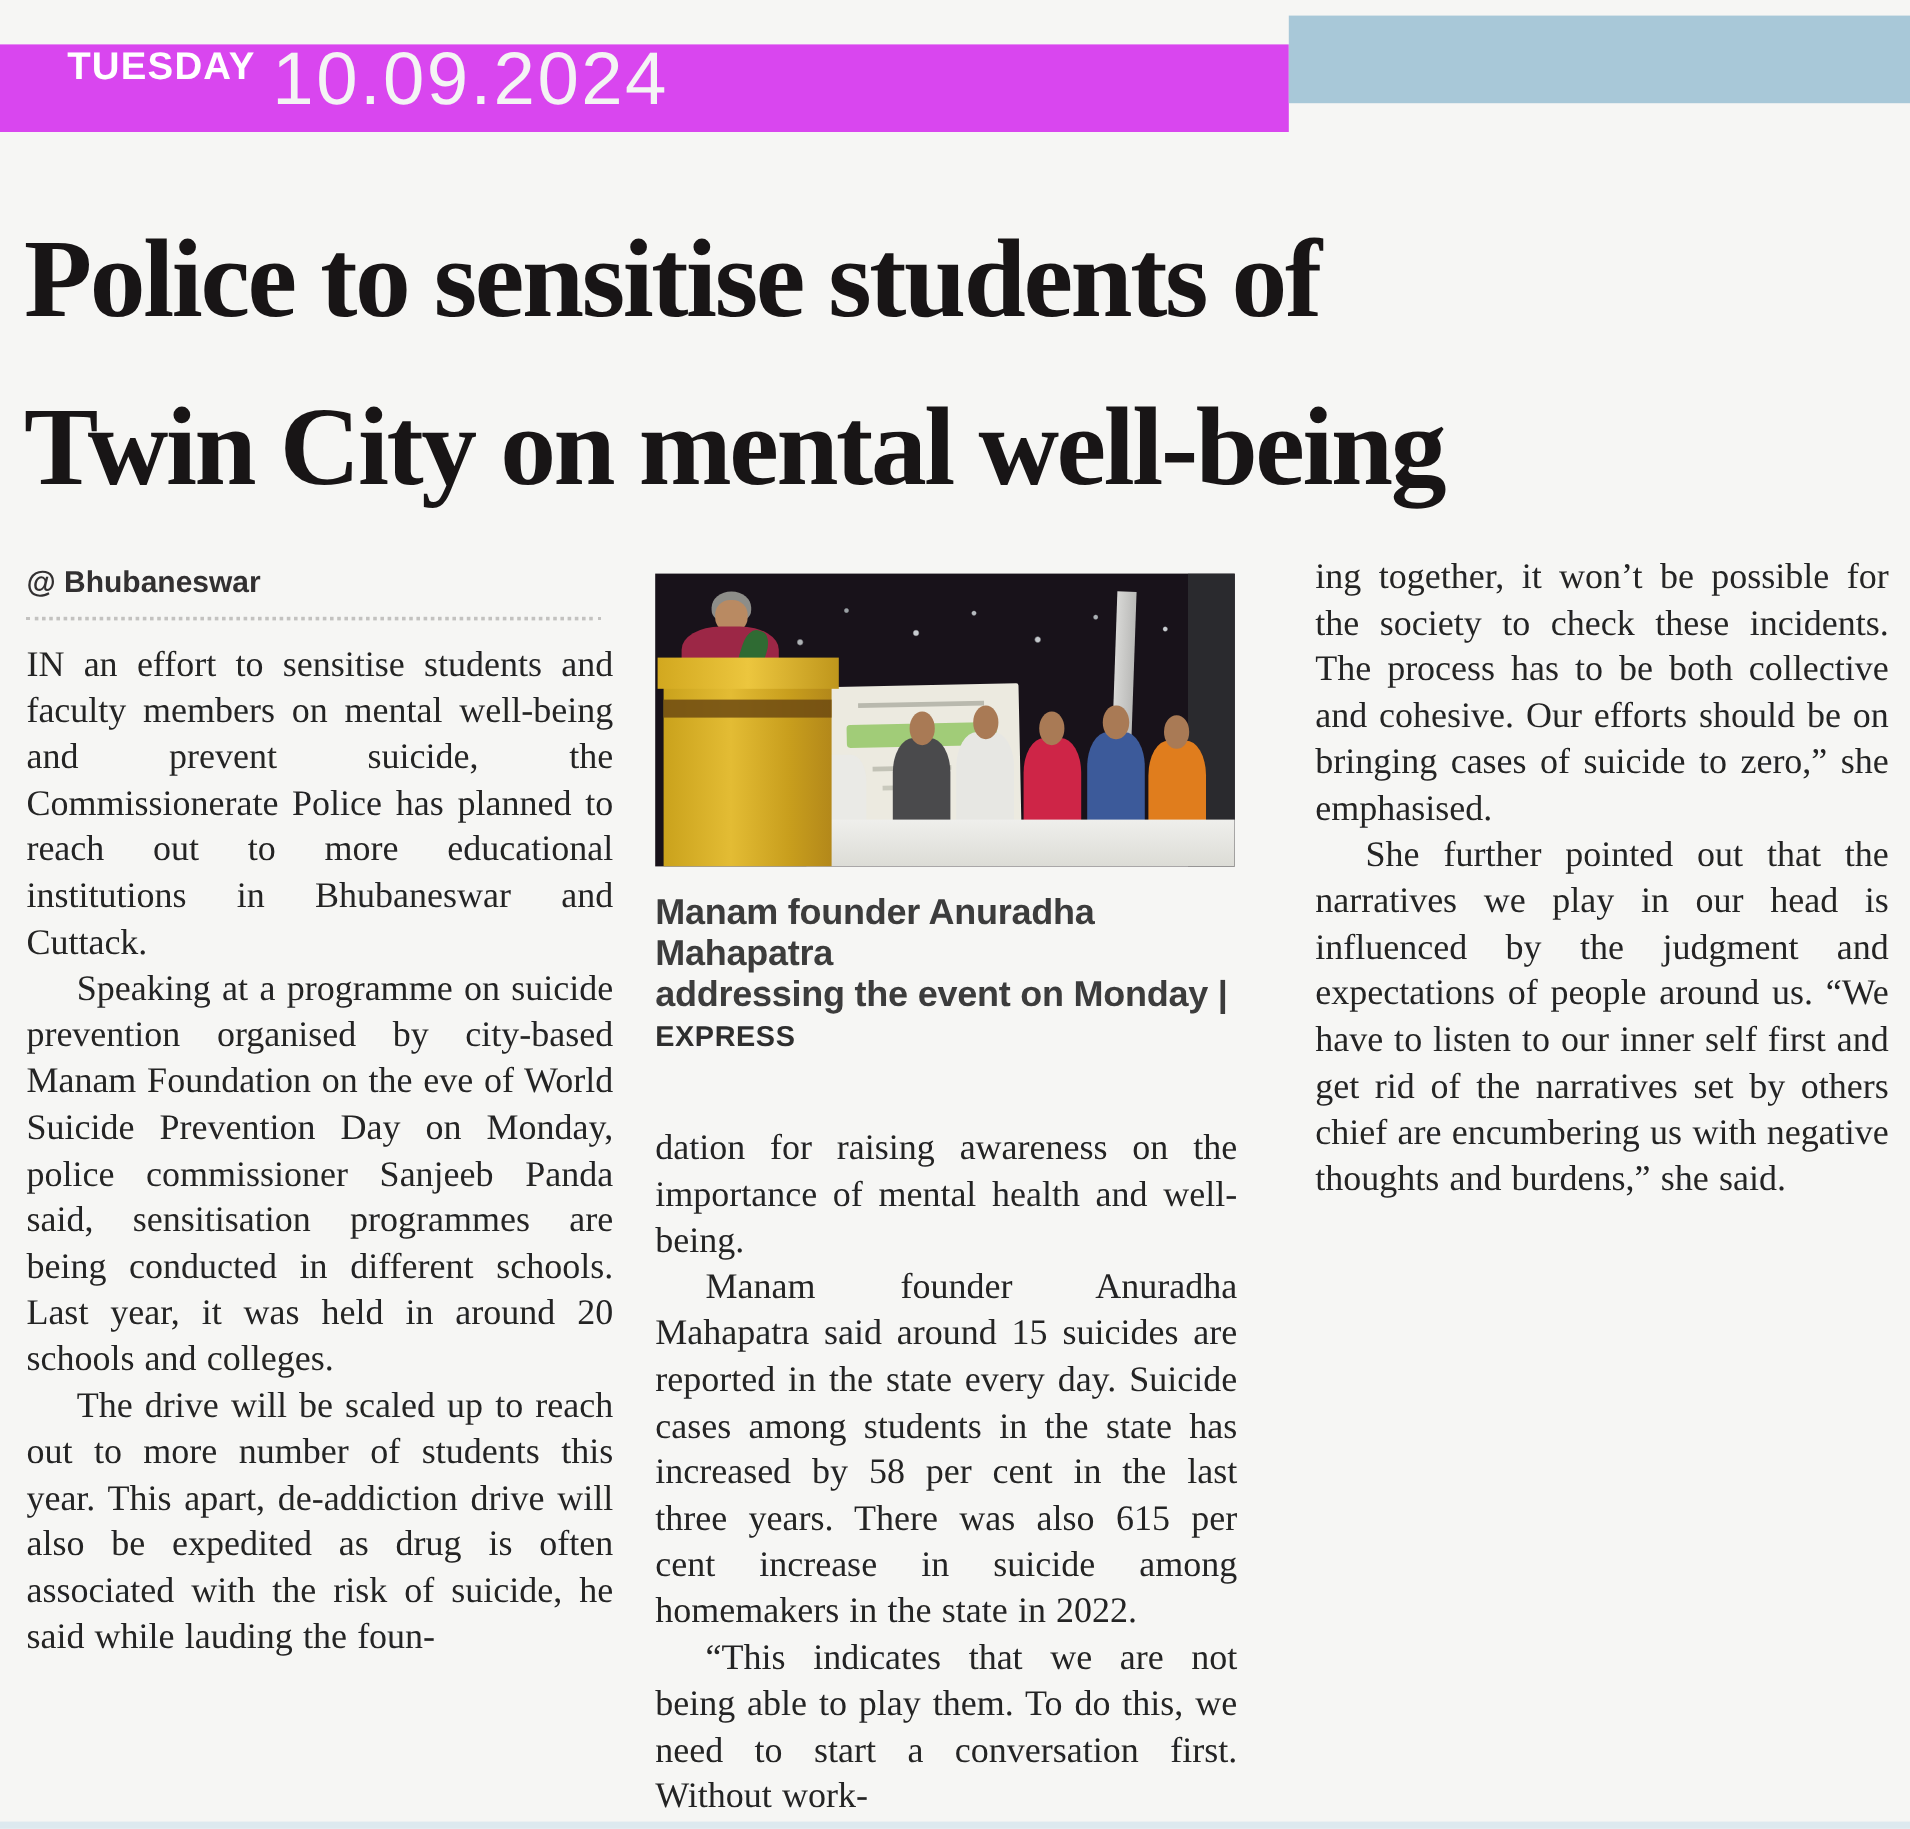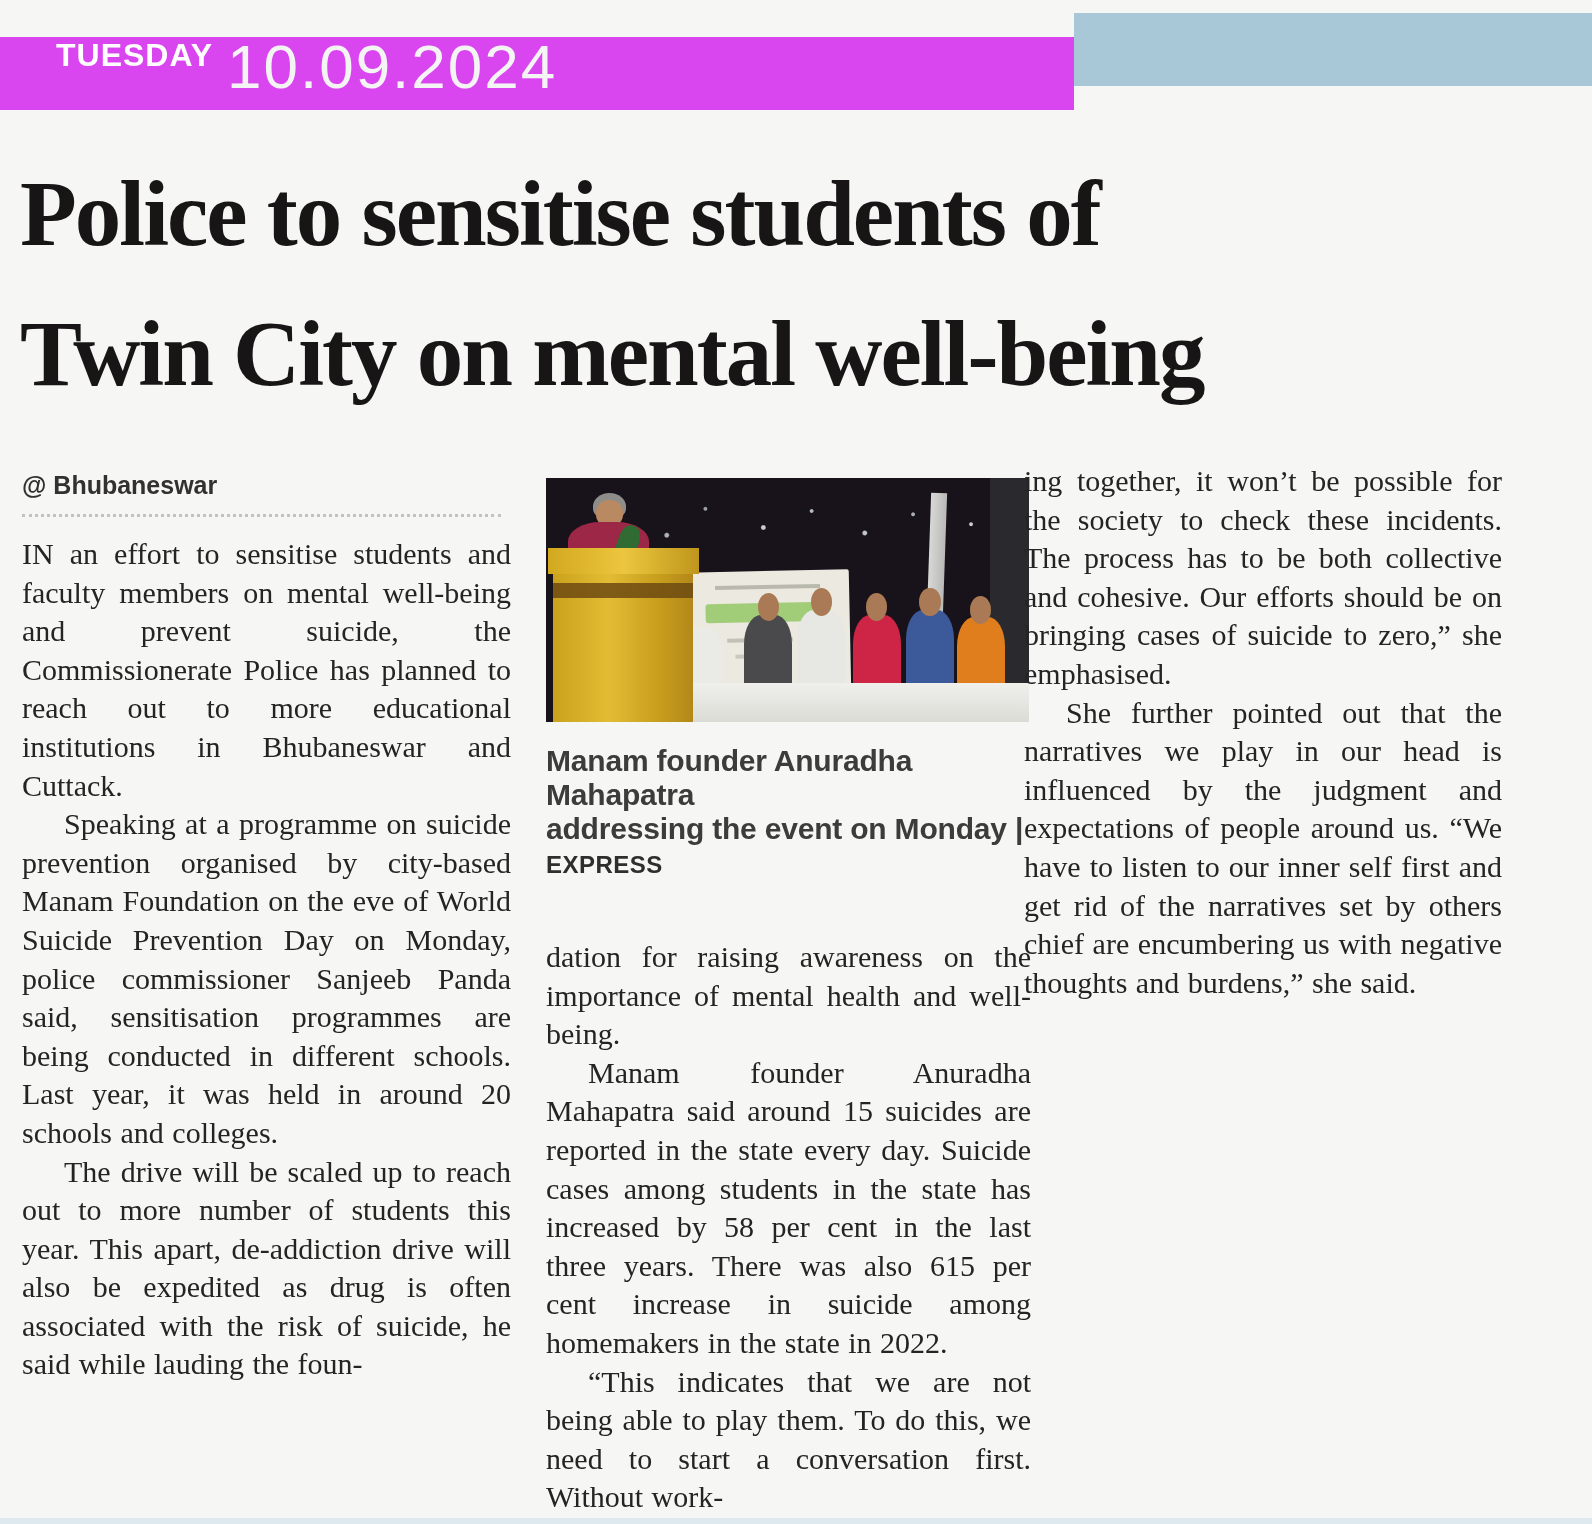--- a/index.html
+++ b/index.html
@@ -25,30 +25,30 @@
   }
   .masthead-blue{
     position:absolute;left:1074px;top:13px;width:518px;height:73px;
     background:#a8c8d8;
   }
   .bottom-strip{
     position:absolute;left:0;bottom:0;width:1592px;height:6px;background:#dde9ef;
   }
   
   .headline{
-    position:absolute;left:20px;top:144px;width:1562px;margin:0;
+    position:absolute;left:20px;top:163px;width:1562px;margin:0;
     font-weight:700;color:#181516;font-size:93px;line-height:140px;
     letter-spacing:-2px;
   }
   .headline span{display:block;white-space:nowrap;}
   
   .col{position:absolute;top:462px;}
   .col-1{left:22px;width:489px;}
   .col-2{left:546px;width:485px;}
-  .col-3{left:1024px;width:478px;}
+  .col-3{left:1096px;width:478px;}
   .body-text p{
     margin:0;font-size:30px;line-height:38.6px;color:#242424;
     text-align:justify;word-spacing:1px;
   }
   .body-text p.ind{text-indent:42px;}
   .col-1 .body-text{margin-top:18px;}
   
   .byline{padding-top:6px;}
   .byline-agency{
     font-family:"Liberation Sans","DejaVu Sans",sans-serif;

